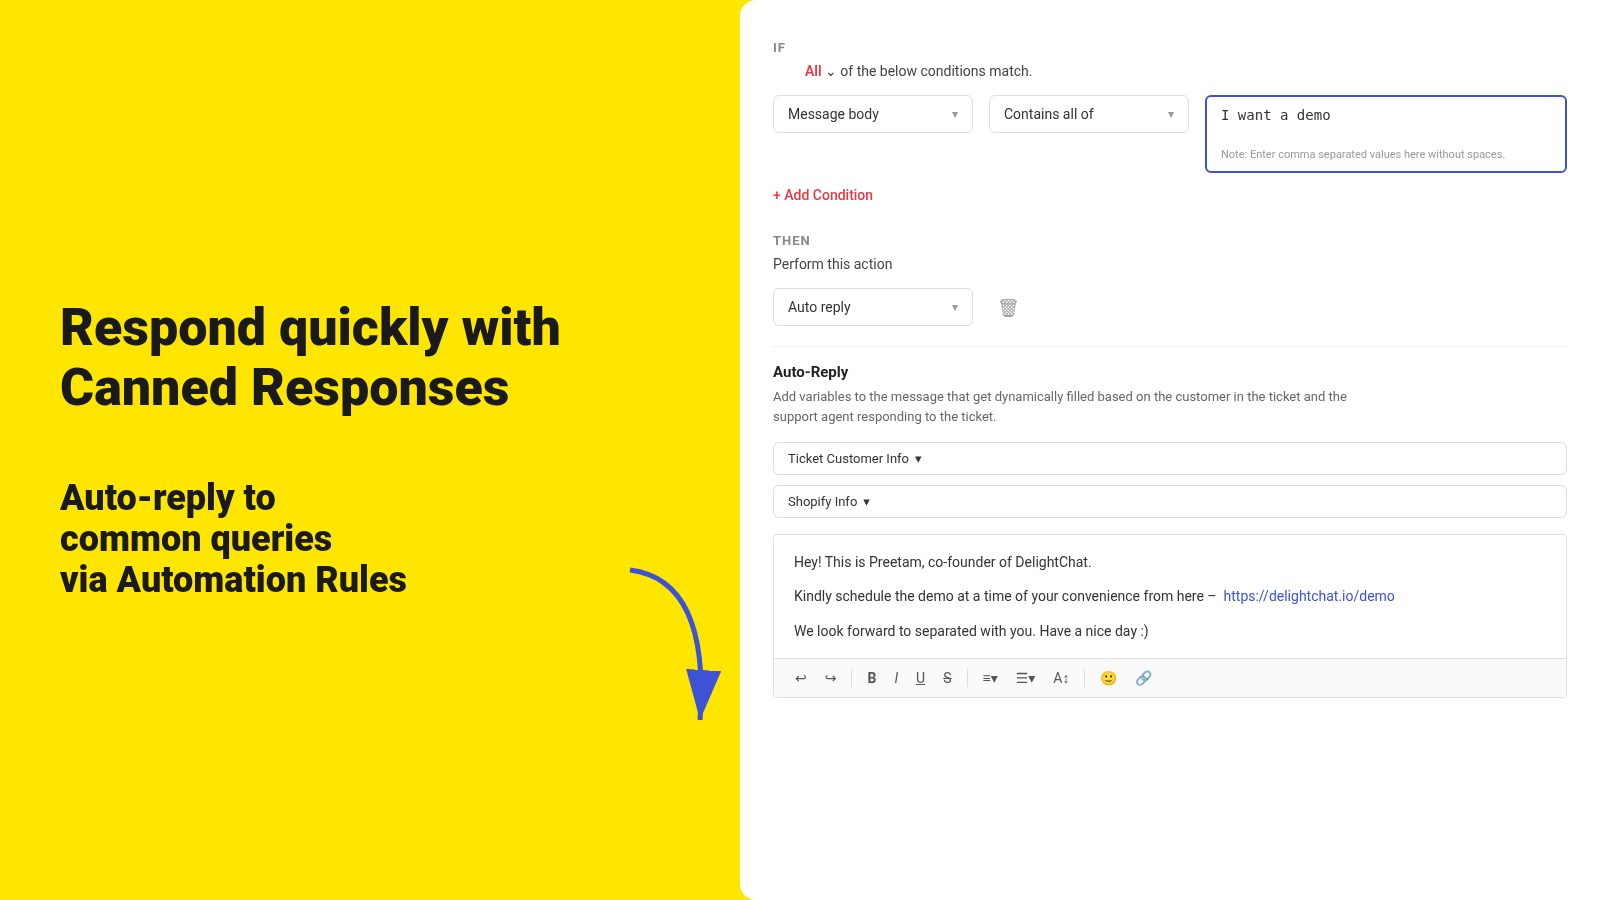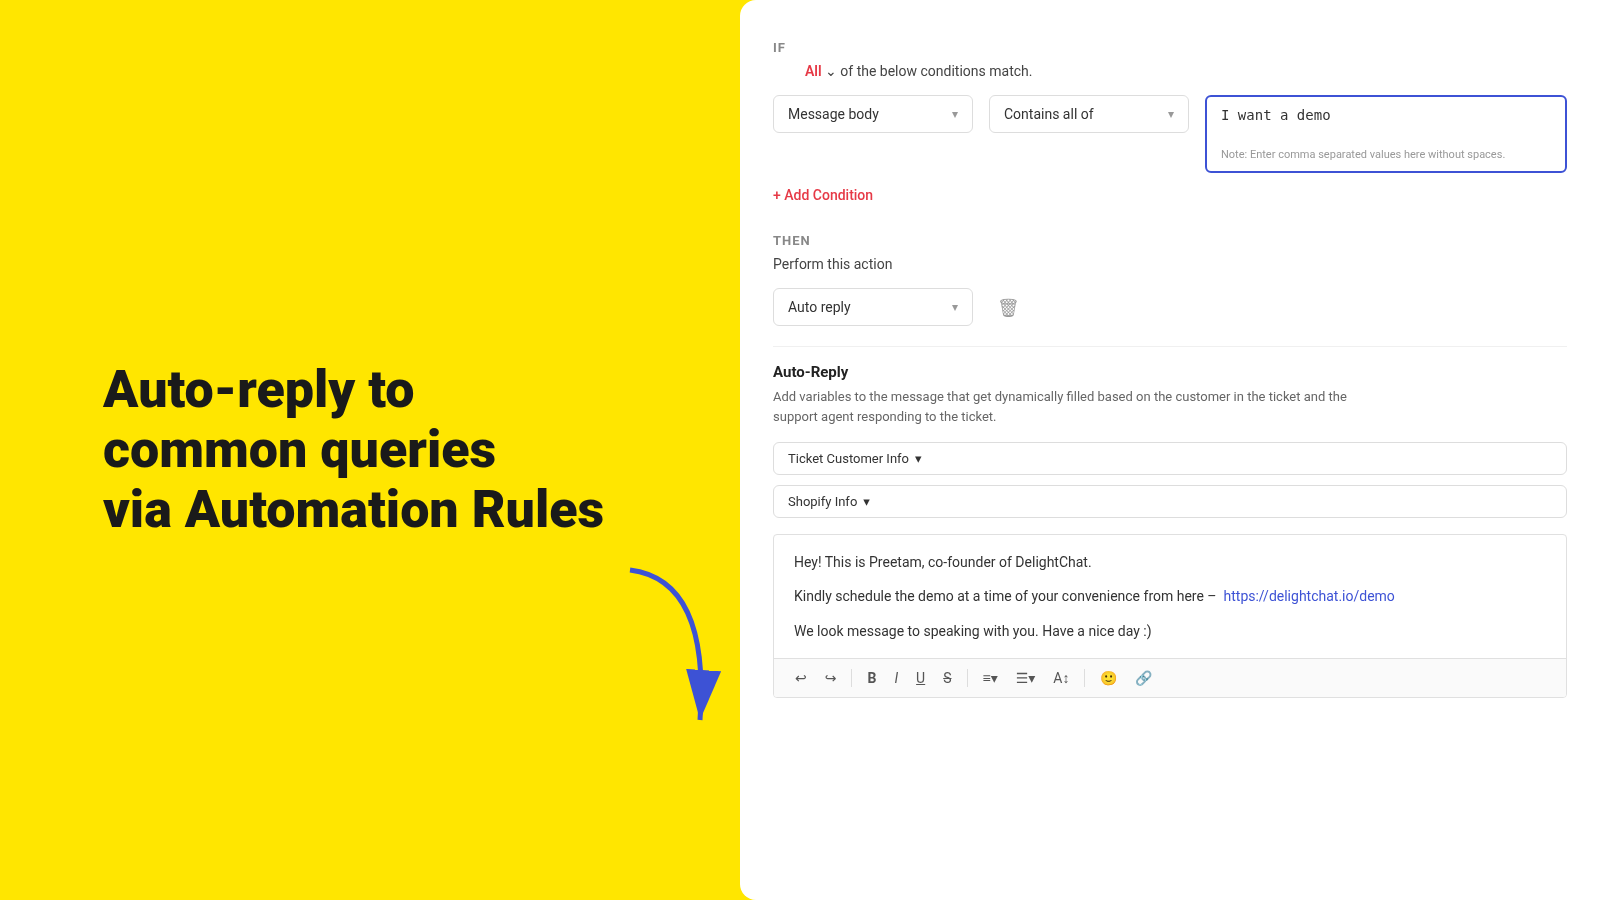--- a/index.html
+++ b/index.html
@@ -26,25 +26,24 @@
     }
 
     .headline {
       font-size: 52px;
       font-weight: 900;
       color: #1a1a1a;
       line-height: 1.15;
     }
 
     .subheadline {
-      font-size: 52px;
+      font-size: 36px;
       font-weight: 900;
       color: #1a1a1a;
       line-height: 1.15;
-      margin-left: 43px;
     }
 
     .right-panel {
       position: absolute;
       right: 0;
       top: 0;
       width: 860px;
       height: 900px;
       background: white;
       border-radius: 16px 0 0 16px;
@@ -257,20 +256,23 @@
       right: 870px;
       bottom: 160px;
       width: 120px;
       height: 180px;
     }
   </style>
 </head>
 <body>
 
 <div class="left-panel">
+  <div class="headline">
+    Respond quickly with<br>Canned Responses
+  </div>
   <div class="subheadline">
     Auto-reply to<br>common queries<br>via Automation Rules
   </div>
 </div>
 
 <div class="right-panel">
 
   
   <div class="section-label">IF</div>
 
@@ -331,21 +333,21 @@
       </div>
     </div>
 
     <div class="message-editor">
       <div class="message-body">
         <p>Hey! This is Preetam, co-founder of DelightChat.</p>
         <p>
           <span>Kindly schedule the demo at a time of your convenience from here –</span>
           &nbsp;<a>https://delightchat.io/demo</a>
         </p>
-        <p>We look message to speaking with you. Have a nice day :)</p>
+        <p>We look forward to separated with you. Have a nice day :)</p>
       </div>
       <div class="editor-toolbar">
         <button class="toolbar-btn">↩</button>
         <button class="toolbar-btn">↪</button>
         <div class="toolbar-divider"></div>
         <button class="toolbar-btn"><strong>B</strong></button>
         <button class="toolbar-btn"><em>I</em></button>
         <button class="toolbar-btn"><u>U</u></button>
         <button class="toolbar-btn"><s>S</s></button>
         <div class="toolbar-divider"></div>

